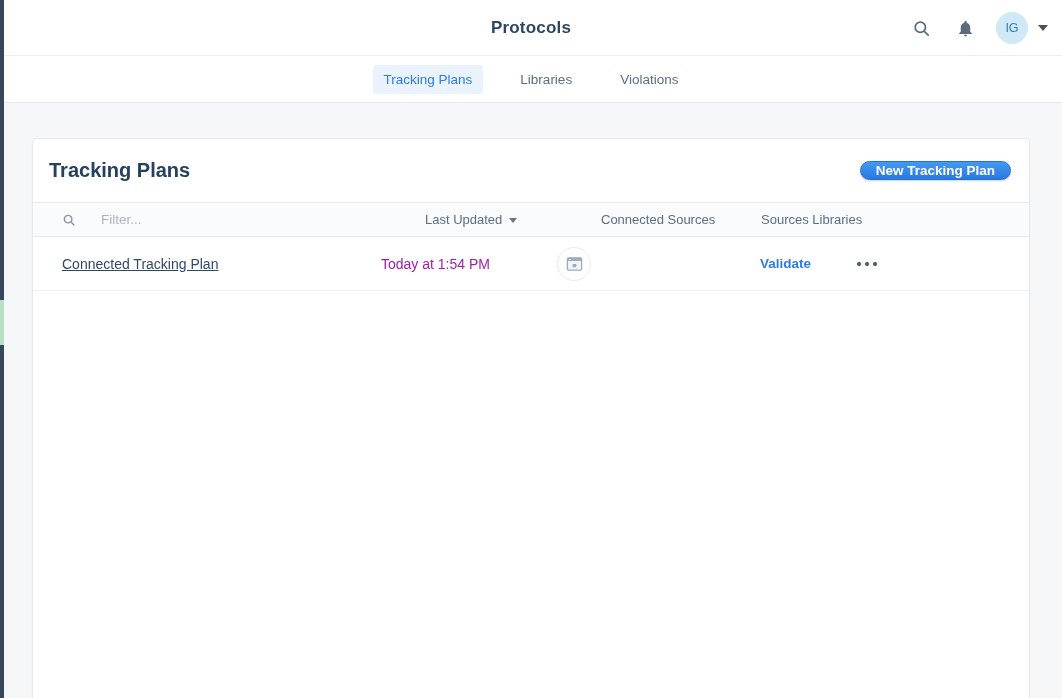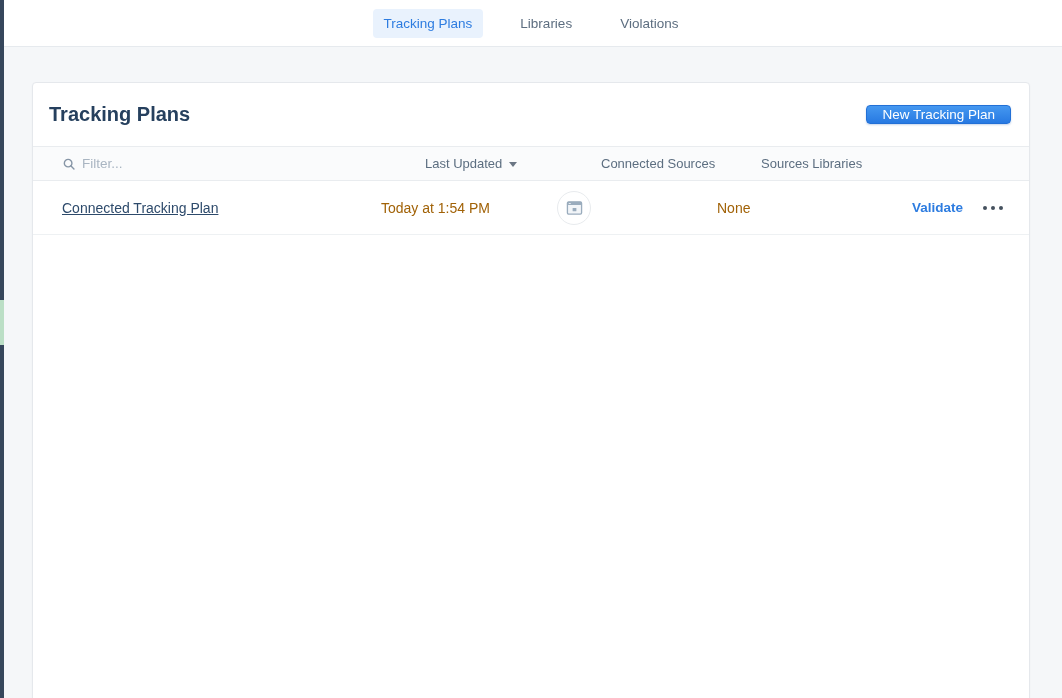--- a/index.html
+++ b/index.html
@@ -44,64 +44,84 @@
   
   .content { padding: 35px 32px 0 32px; }
   .card {
     background: #ffffff; border: 1px solid #e5e8ec; border-radius: 4px;
     box-shadow: 0 1px 2px rgba(40,60,80,0.04);
     height: 700px; overflow: hidden;
   }
   .card-head { display: flex; align-items: center; justify-content: space-between; padding: 20px 18px 20px 16px; }
   .card-title { font-size: 20px; font-weight: 600; color: #26405e; }
   .btn-primary {
-    font-family: inherit; font-size: 13.5px; font-weight: 400; color: #ffffff;
+    font-family: inherit; font-size: 13.5px; font-weight: 700; color: #ffffff;
     background: linear-gradient(180deg, #4598f0 0%, #2779e2 100%);
-    border: 1px solid #2270d6; border-radius: 4px;
+    border: 1px solid #2270d6; border-radius: 12px;
     padding: 1px 15px; cursor: pointer;
     box-shadow: 0 1px 2px rgba(30,90,180,0.25);
   }
 
   
   .tbl-grid { display: grid; grid-template-columns: 348px 176px 160px 186px 1fr; align-items: center; }
   .tbl-header {
     background: #fafbfc; border-top: 1px solid #e9ecef; border-bottom: 1px solid #e9ecef;
     height: 35px; color: #5c6e80; font-size: 13px;
   }
-  .filter-cell { display: flex; align-items: center; gap: 6px; padding-left: 29px; }
+  .filter-cell { display: flex; align-items: center; gap: 25px; padding-left: 29px; }
   .filter-input {
     border: none; outline: none; background: transparent; font-family: inherit;
     font-size: 13.5px; color: #3d4f63; width: 220px;
   }
   .filter-input::placeholder { color: #a9b5c2; }
   .col-label { display: flex; align-items: center; gap: 7px; cursor: default; margin-left: 44px; }
   .sort-caret { width: 0; height: 0; border-left: 4px solid transparent; border-right: 4px solid transparent; border-top: 5px solid #6b7684; margin-top: 1px; }
 
   .tbl-row { height: 54px; background: #ffffff; border-bottom: 1px solid #eef1f3; font-size: 14px; }
   .cell-name { padding-left: 29px; }
   .row-link { color: #2d4a6b; text-decoration: underline; font-weight: 400; cursor: pointer; }
-  .cell-muted { color: #a16207; }
+  .cell-muted { color: #a21caf; }
   .source-badge {
     width: 34px; height: 34px; border-radius: 50%; border: 1px solid #e8ebee;
     display: flex; align-items: center; justify-content: center; background: #ffffff;
   }
-  .cell-actions { display: flex; align-items: center; justify-content: flex-end; gap: 18px; padding-right: 24px; }
+  .cell-actions { display: flex; align-items: center; justify-content: flex-end; gap: 44px; padding-right: 24px; }
   .validate-link { color: #2d7ce0; font-weight: 600; font-size: 13.5px; cursor: pointer; }
   .ellipsis { display: flex; gap: 4px; cursor: pointer; padding: 4px 2px; }
   .ellipsis .dot { width: 4px; height: 4px; border-radius: 50%; background: #45515e; }
 </style>
 </head>
 <body>
 
 <div class="screen">
 
   <div class="left-strip">
     <div class="green-seg"></div>
   </div>
 
+  <header class="app-header">
+    <div class="app-title">Protocols</div>
+    <div class="header-right">
+      <div class="icon-btn">
+        <svg width="19" height="19" viewBox="0 0 24 24" fill="none" stroke="#5d6c7b" stroke-width="2.2" stroke-linecap="round">
+          <circle cx="10.5" cy="10.5" r="6.5"></circle>
+          <line x1="15.5" y1="15.5" x2="20.5" y2="20.5"></line>
+        </svg>
+      </div>
+      <div class="icon-btn">
+        <svg width="19" height="19" viewBox="0 0 24 24" fill="#5d6c7b">
+          <path d="M12 22c1.1 0 2-.9 2-2h-4c0 1.1.9 2 2 2zm6-6v-5c0-3.07-1.63-5.64-4.5-6.32V4c0-.83-.67-1.5-1.5-1.5S10.5 3.17 10.5 4v.68C7.64 5.36 6 7.92 6 11v5l-2 2v1h16v-1l-2-2z"></path>
+        </svg>
+      </div>
+      <div class="avatar-group">
+        <div class="avatar">IG</div>
+        <div class="caret-down"></div>
+      </div>
+    </div>
+  </header>
 
   <nav class="tab-bar">
     <div class="tab active">Tracking Plans</div>
     <div class="tab">Libraries</div>
     <div class="tab">Violations</div>
   </nav>
 
   <main class="content">
     <section class="card">
 
@@ -141,21 +161,20 @@
         <div>
           <div class="source-badge">
             <svg width="17" height="16" viewBox="0 0 18 16">
               <rect x="1.5" y="1.5" width="15" height="13" rx="1.4" fill="#f2f5f8" stroke="#9aacbd" stroke-width="1.4"></rect>
               <rect x="1.5" y="1.5" width="15" height="3.4" rx="1.2" fill="#9aacbd"></rect>
               <rect x="2.8" y="2.6" width="2.4" height="1.2" rx="0.6" fill="#e6ebf0"></rect>
               <rect x="7" y="8" width="4" height="3.4" rx="0.6" fill="#9aacbd"></rect>
             </svg>
           </div>
         </div>
-        <div class="cell-muted">None</div>
         <div class="cell-actions">
           <a class="validate-link">Validate</a>
           <div class="ellipsis">
             <span class="dot"></span>
               <span class="dot"></span>
               <span class="dot"></span>
           </div>
         </div>
       </div>
 

